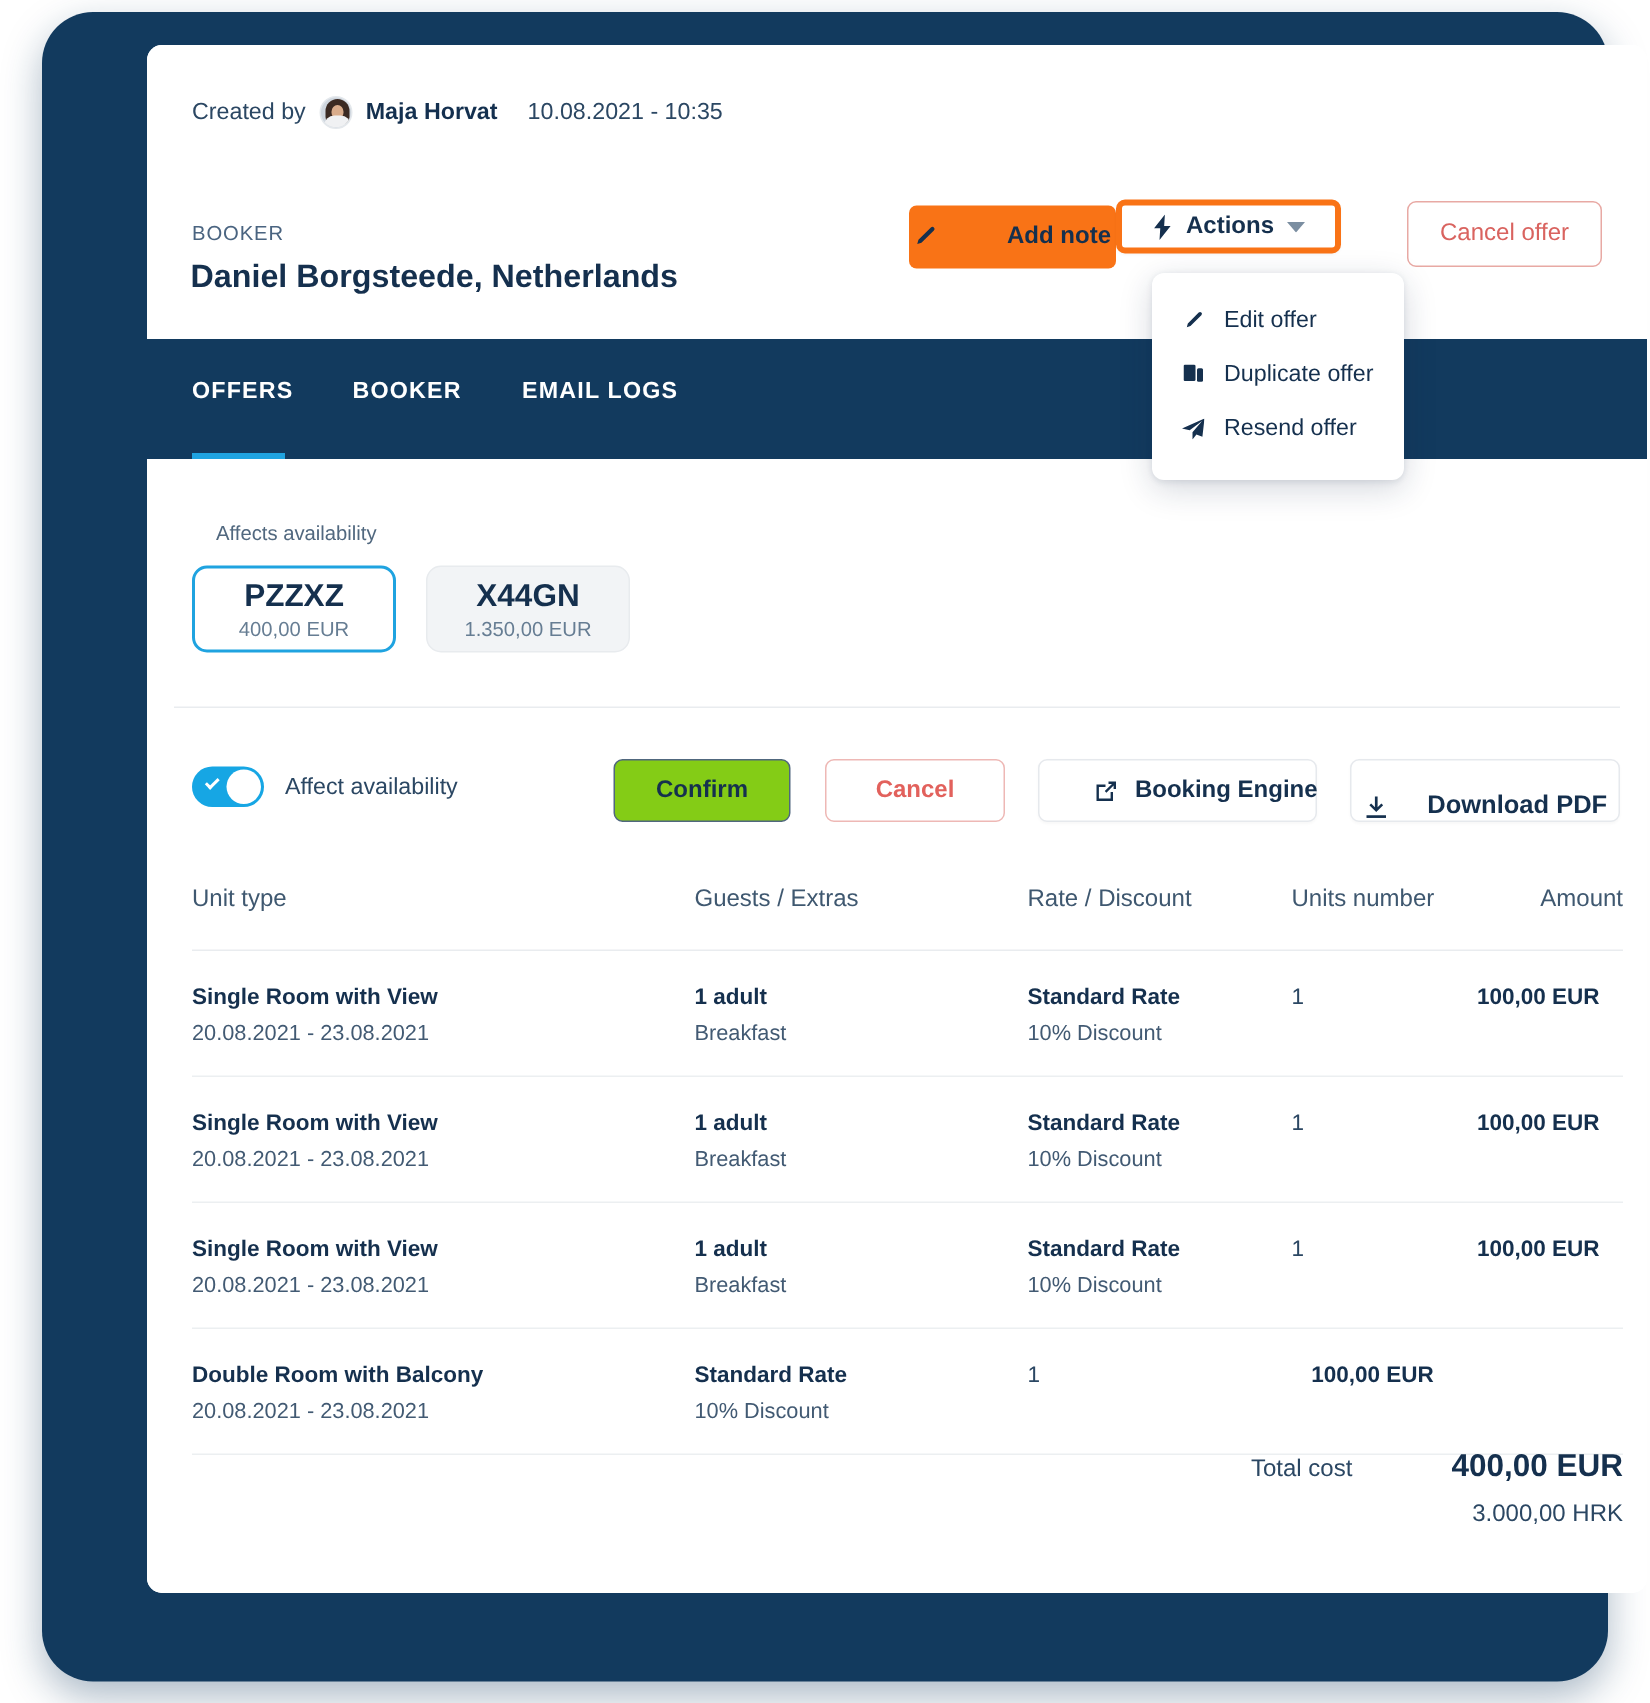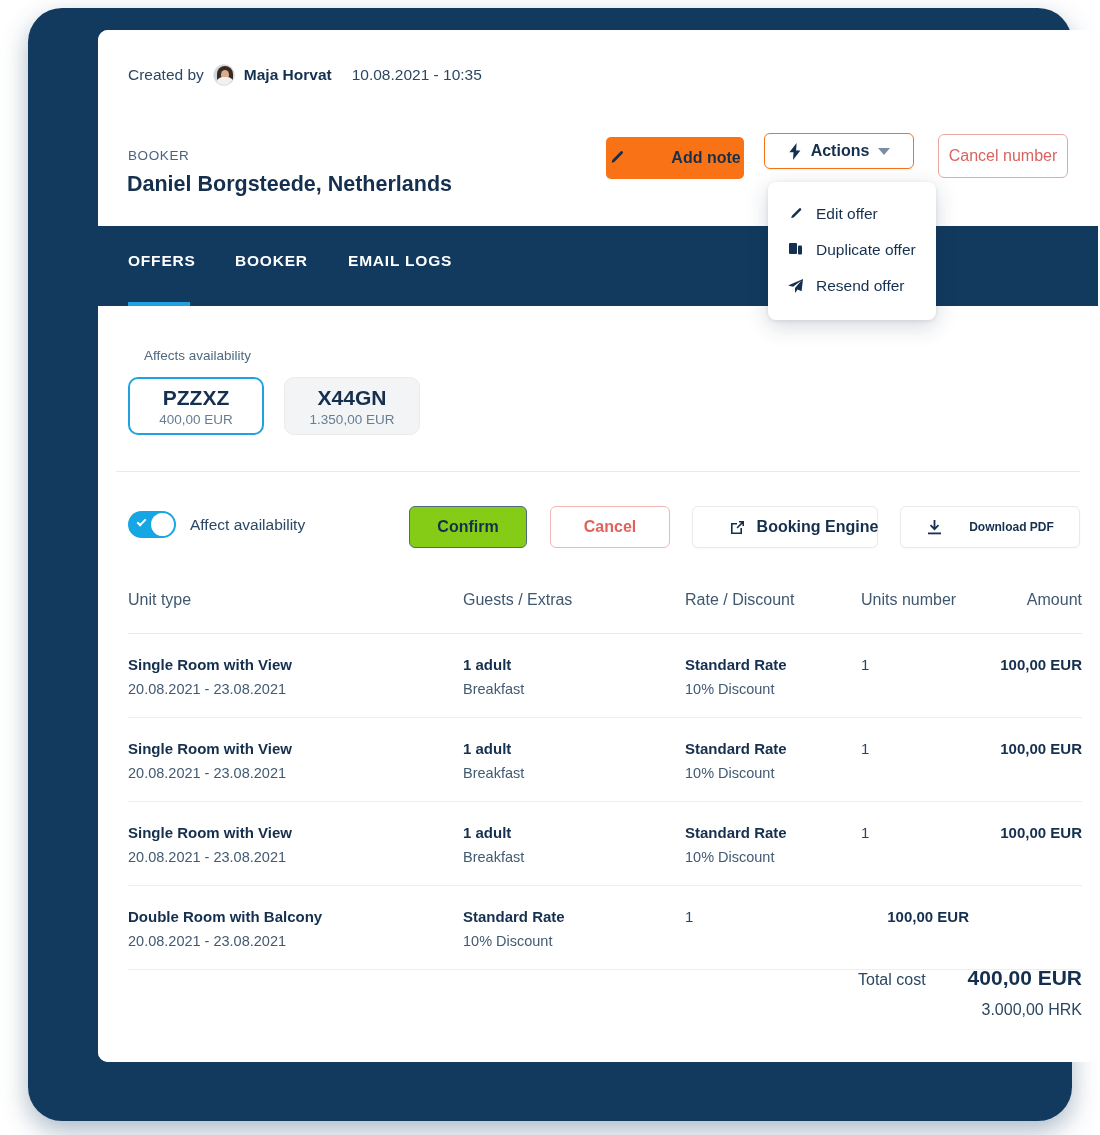--- a/index.html
+++ b/index.html
@@ -121,24 +121,24 @@
     background: #f97316;
     border-radius: 5px;
     font-size: 16px;
     font-weight: bold;
     color: #15304e;
     gap: 46px;
   }
 
   #actions-btn {
     position: absolute;
-    left: 666px; top: 103px;
+    left: 646px; top: 103px;
     width: 150px; height: 36px;
     background: #ffffff;
-    border: 1px solid #f97316;
+    border: 4px solid #f97316;
     border-radius: 6px;
     font-size: 16px;
     font-weight: bold;
     color: #15304e;
     gap: 9px;
     box-shadow: 0 1px 2px rgba(0,0,0,.04);
     z-index: 40;
   }
 
   #cancel-offer-btn {
@@ -321,25 +321,26 @@
     box-shadow: 0 1px 2px rgba(0,0,0,.03);
     padding-left: 37px;
   }
   #download-pdf-btn {
     position: absolute;
     left: 802px; top: 200px;
     width: 180px; height: 42px;
     background: #ffffff;
     border: 1px solid #e6e9ed;
     border-radius: 6px;
-    font-size: 12px;
+    font-size: 17px;
     font-weight: bold;
     color: #15304e;
     gap: 26px;
     box-shadow: 0 1px 2px rgba(0,0,0,.03);
+    align-items: flex-end;
   }
 
   
   #table {
     position: absolute;
     left: 30px; top: 283px;
     width: 954px;
   }
   .trow {
     display: grid;
@@ -365,34 +366,34 @@
     font-size: 15px;
     font-weight: bold;
     color: #15304e;
     margin-bottom: 8px;
   }
   .line2 {
     font-size: 14.5px;
     color: #425a73;
   }
   .tbody-row .c-units .line1 { font-weight: normal; color: #2b4763; }
-  .tbody-row .c-amount { text-align: right; }
+  .tbody-row .c-amount { text-align: center; }
   .tbody-row .c-amount .line1 { font-weight: bold; color: #15304e; }
 
   
   #totals {
     position: absolute;
     right: 16px; top: 660px;
     text-align: right;
   }
   #totals .t-main {
     display: flex;
     align-items: baseline;
     justify-content: flex-end;
-    gap: 42px;
+    gap: 66px;
   }
   #total-label { font-size: 16px; color: #2b4763; }
   #total-eur   { font-size: 21px; font-weight: bold; color: #15304e; }
   #total-hrk   { font-size: 16px; color: #2b4763; margin-top: 11px; }
 
   svg { display: block; }
 </style>
 </head>
 <body>
 
@@ -432,21 +433,21 @@
         </span>
         <span>Actions</span>
         <span>
           <svg width="12" height="8" viewBox="0 0 12 8">
             <path d="M0 1h12L6 8z" fill="#7b8ea1"></path>
           </svg>
         </span>
       </button>
 
       <button class="btn" id="cancel-offer-btn">
-        <span>Cancel number</span>
+        <span>Cancel offer</span>
       </button>
     </div>
 
     <div id="actions-menu">
 
       <div class="menu-item">
         <span class="menu-ico">
           <svg width="14" height="14" viewBox="0 0 16 16">
             <path d="M11.6 1.6a1.4 1.4 0 0 1 2 2L5.3 11.9l-2.8.8.8-2.8z" fill="#15304e"></path>
           </svg>

